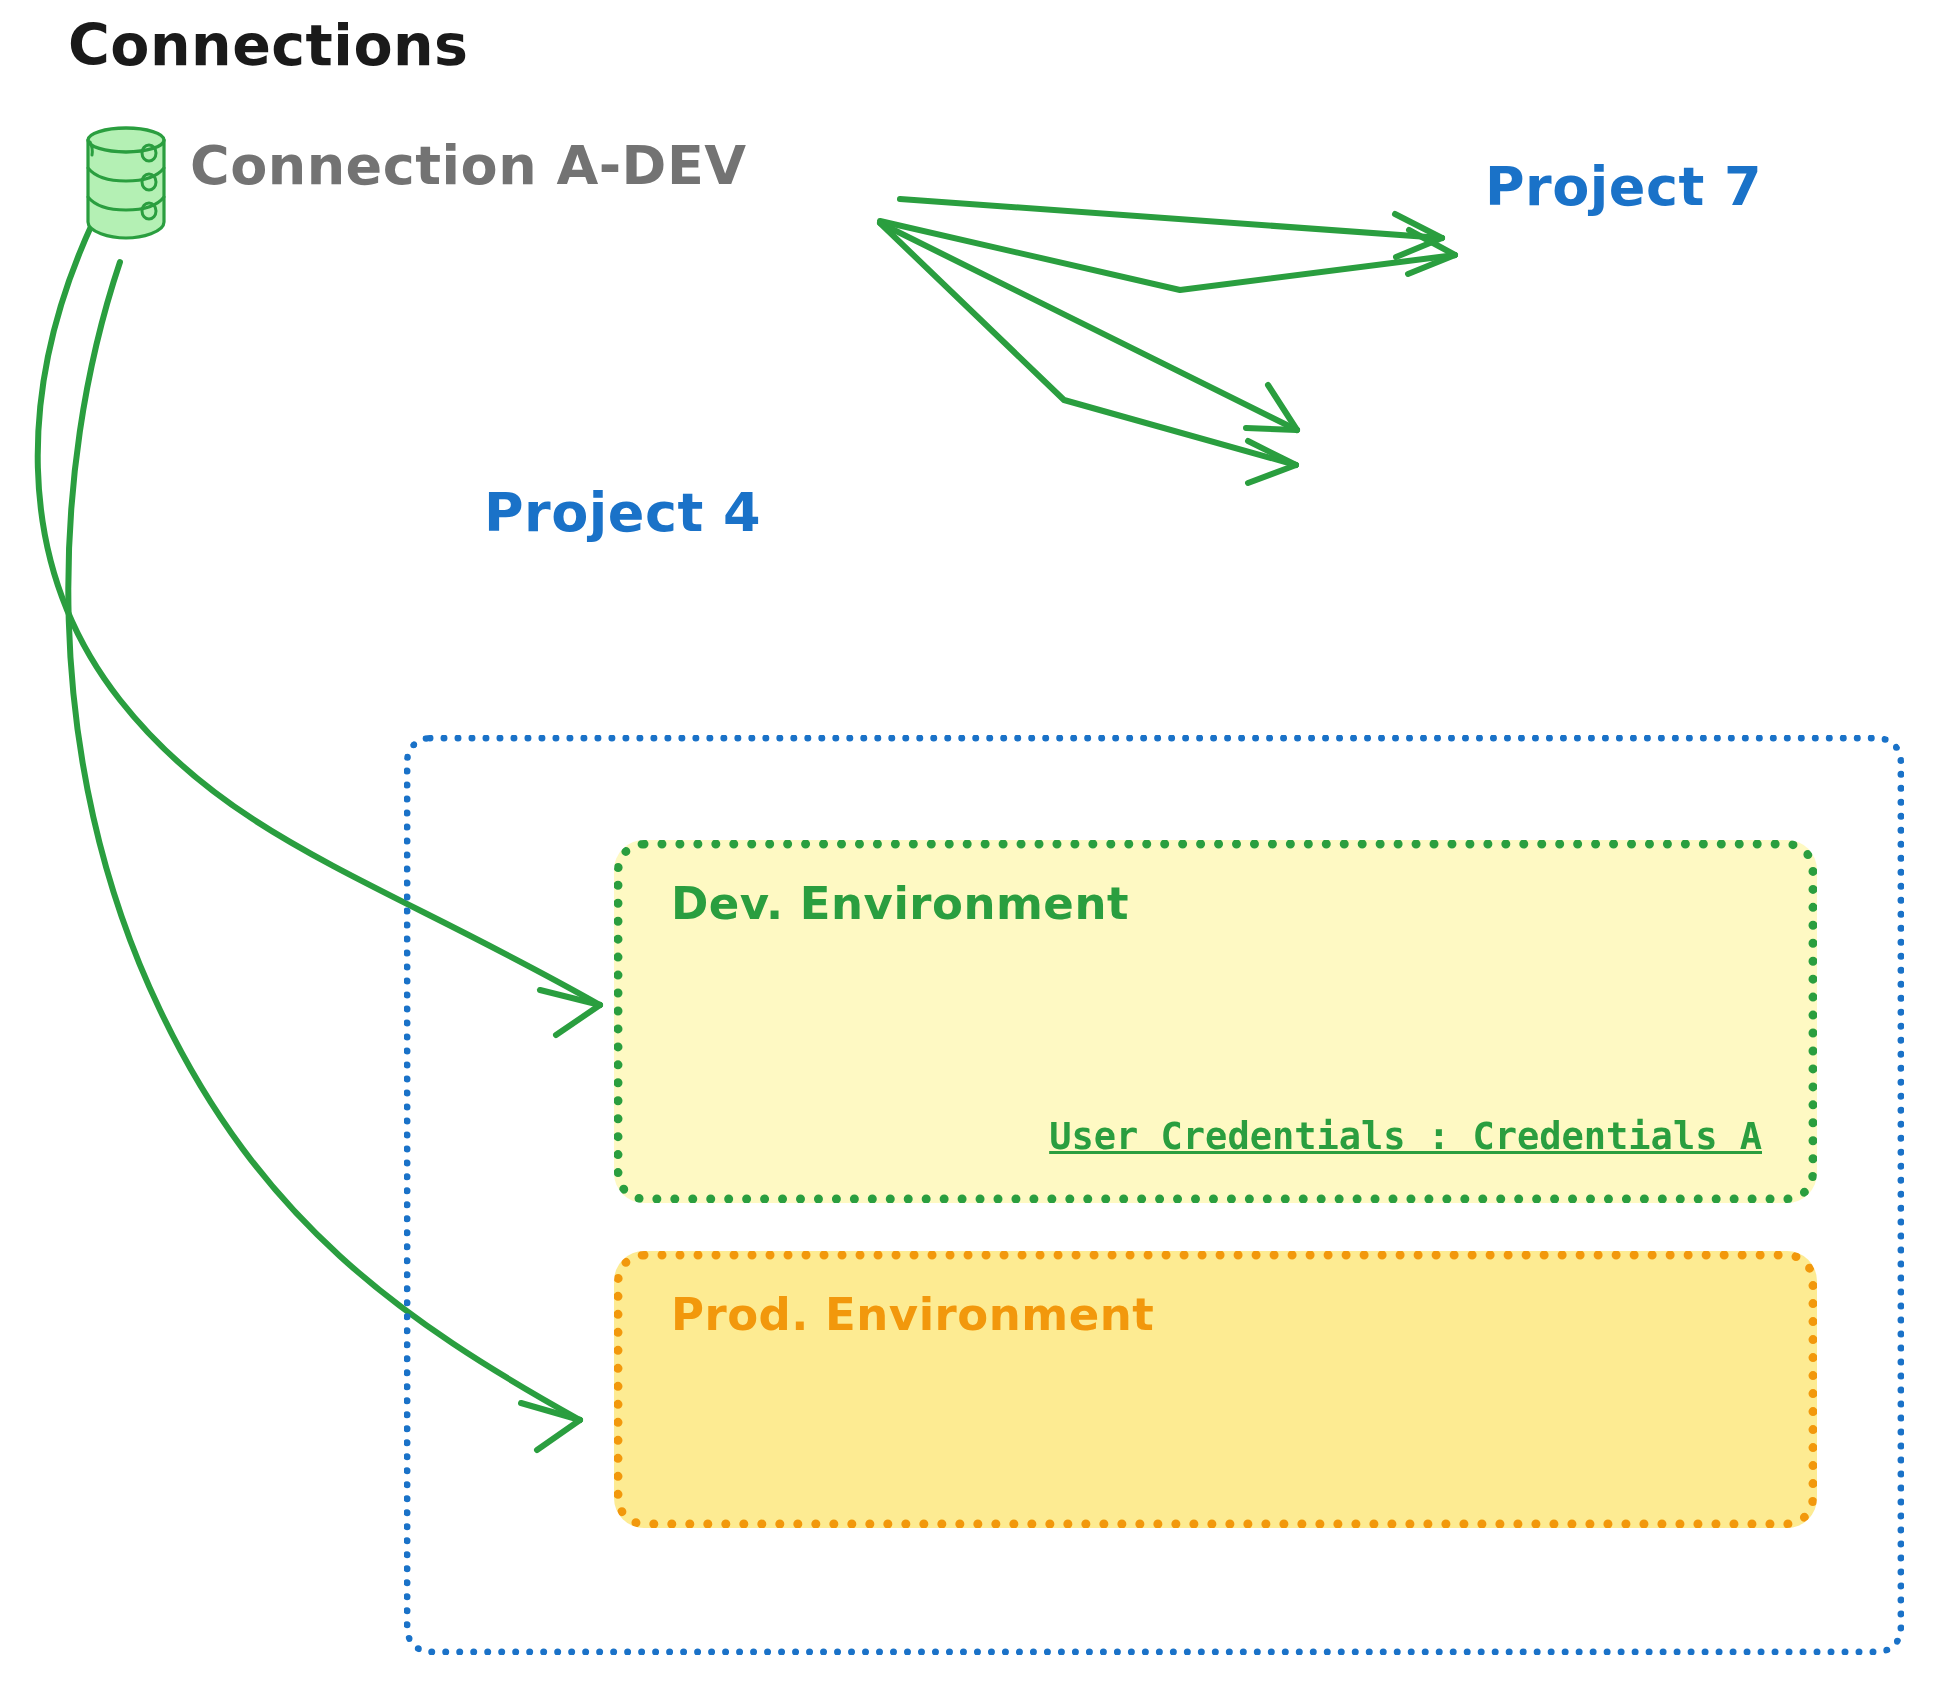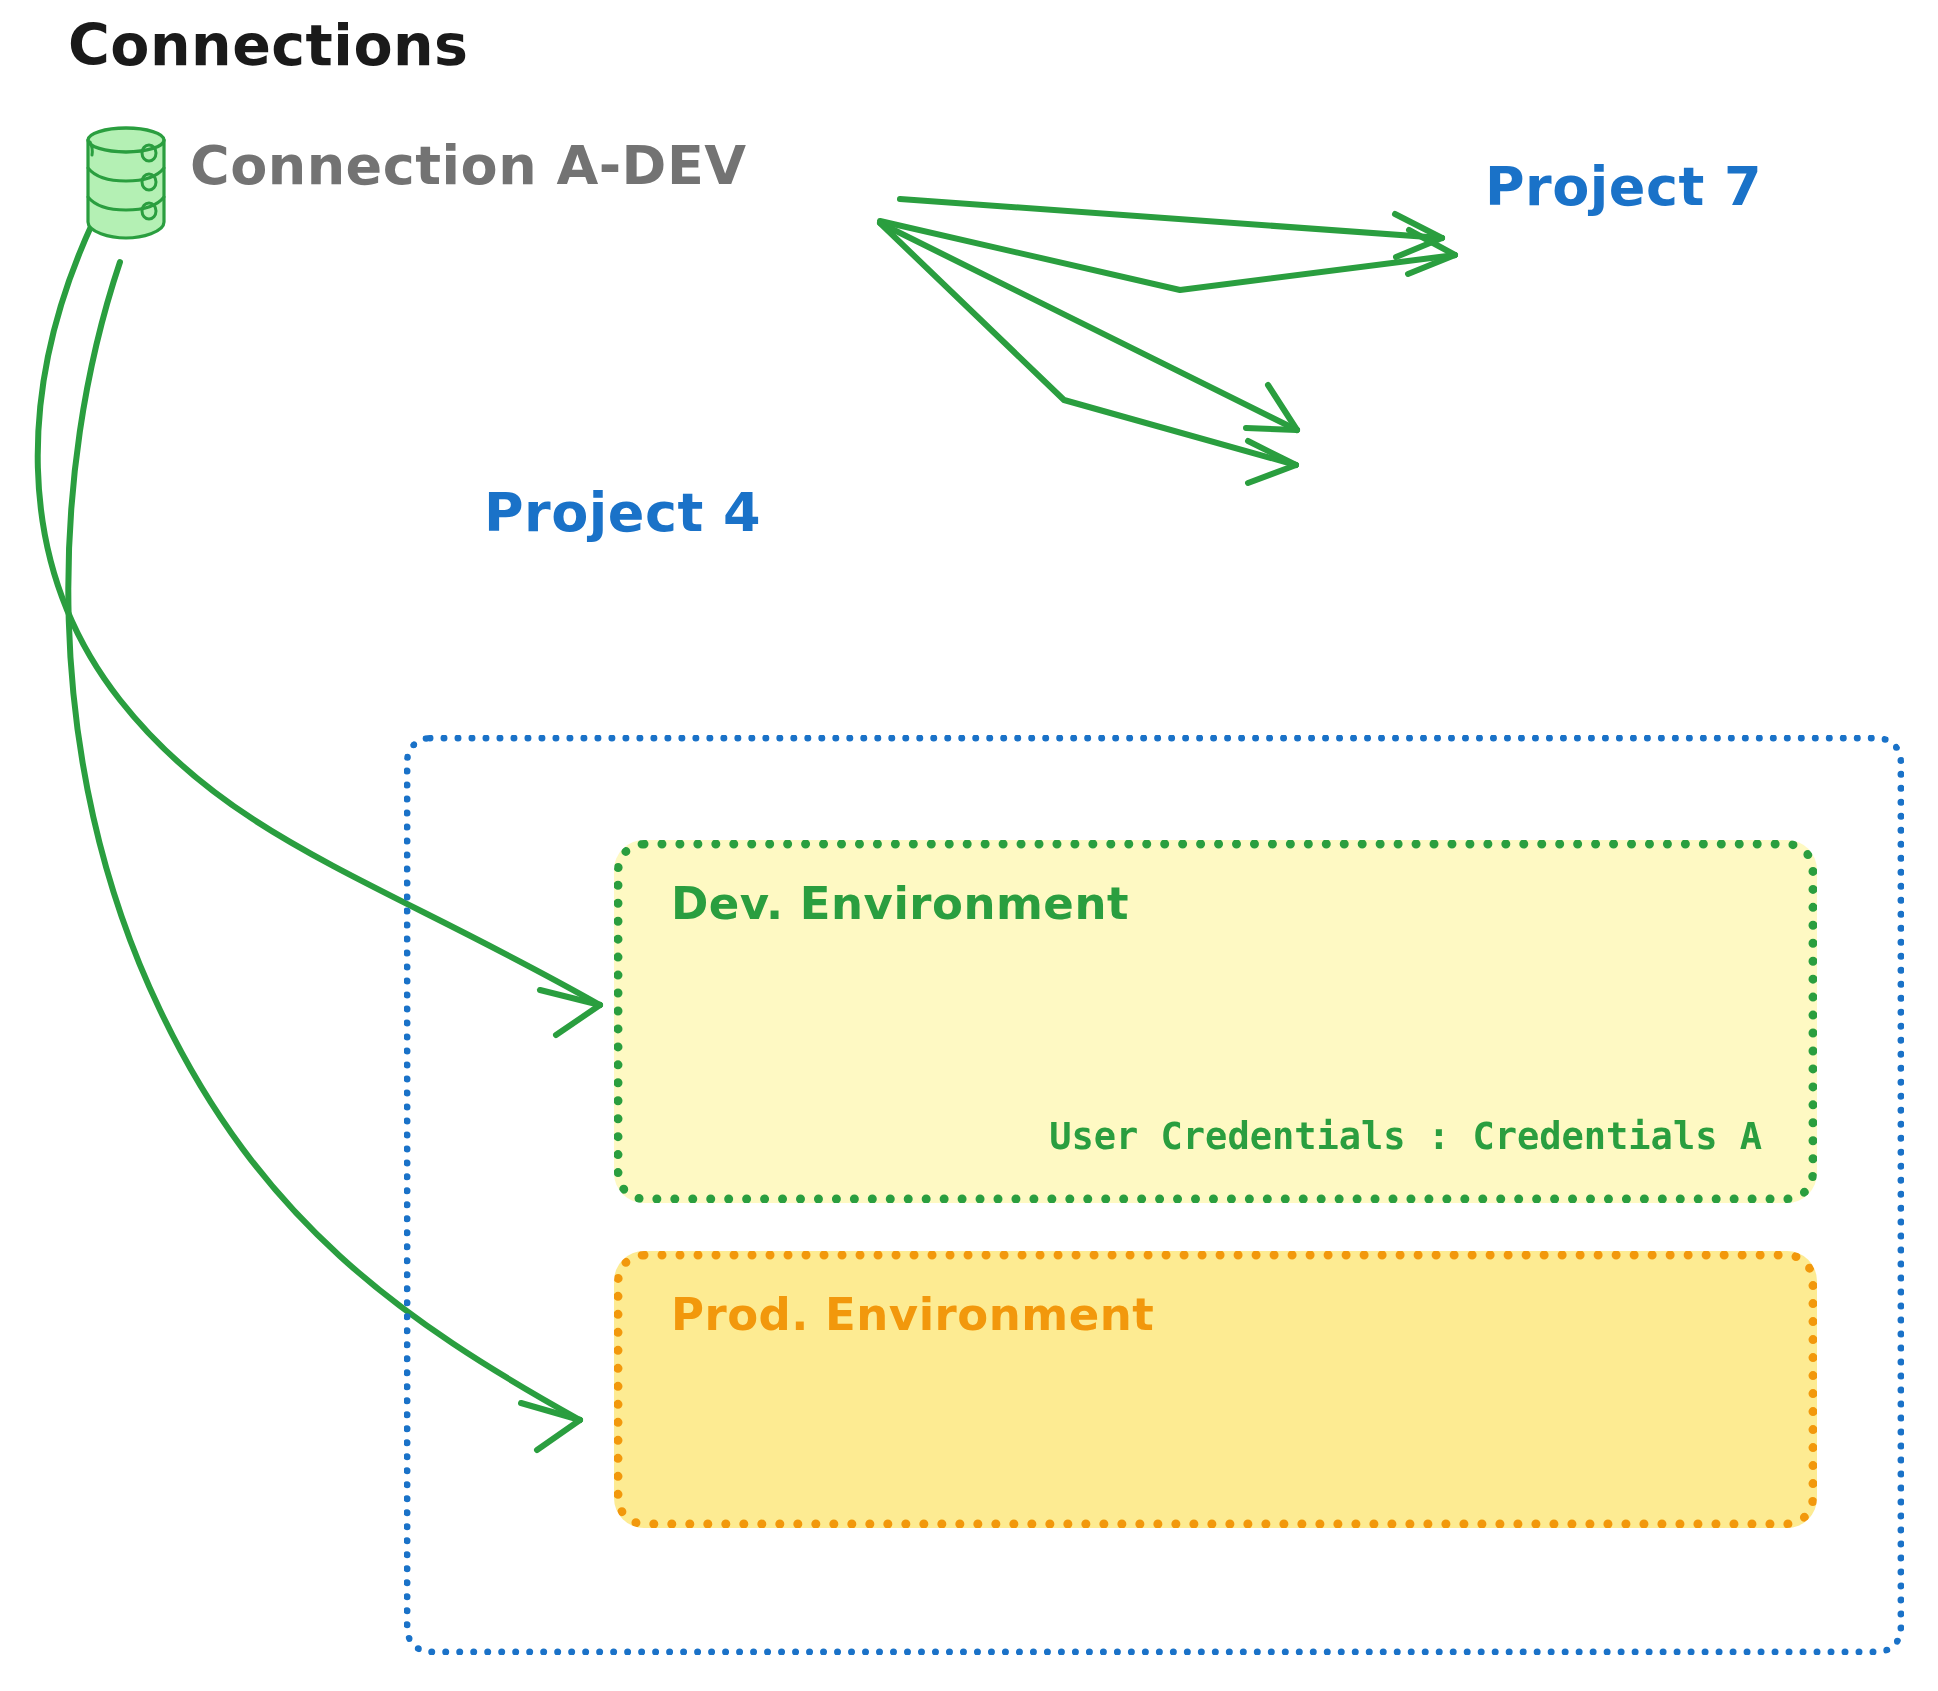--- a/index.html
+++ b/index.html
@@ -124,20 +124,21 @@
     white-space: nowrap;
   }
   #dev-env-title { color: #2a9e3f; }
   #prod-env-title { color: #f2980c; }
 
   .env-lines {
     position: absolute;
     right: 46px;
     text-align: center;
     line-height: 1.28;
+    text-decoration: underline;
   }
   #dev-env-lines {
     bottom: 34px;
     font-size: 37px;
     color: #2a9e3f;
     white-space: nowrap;
   }
   #prod-env-lines {
     bottom: 30px;
     font-size: 37px;

